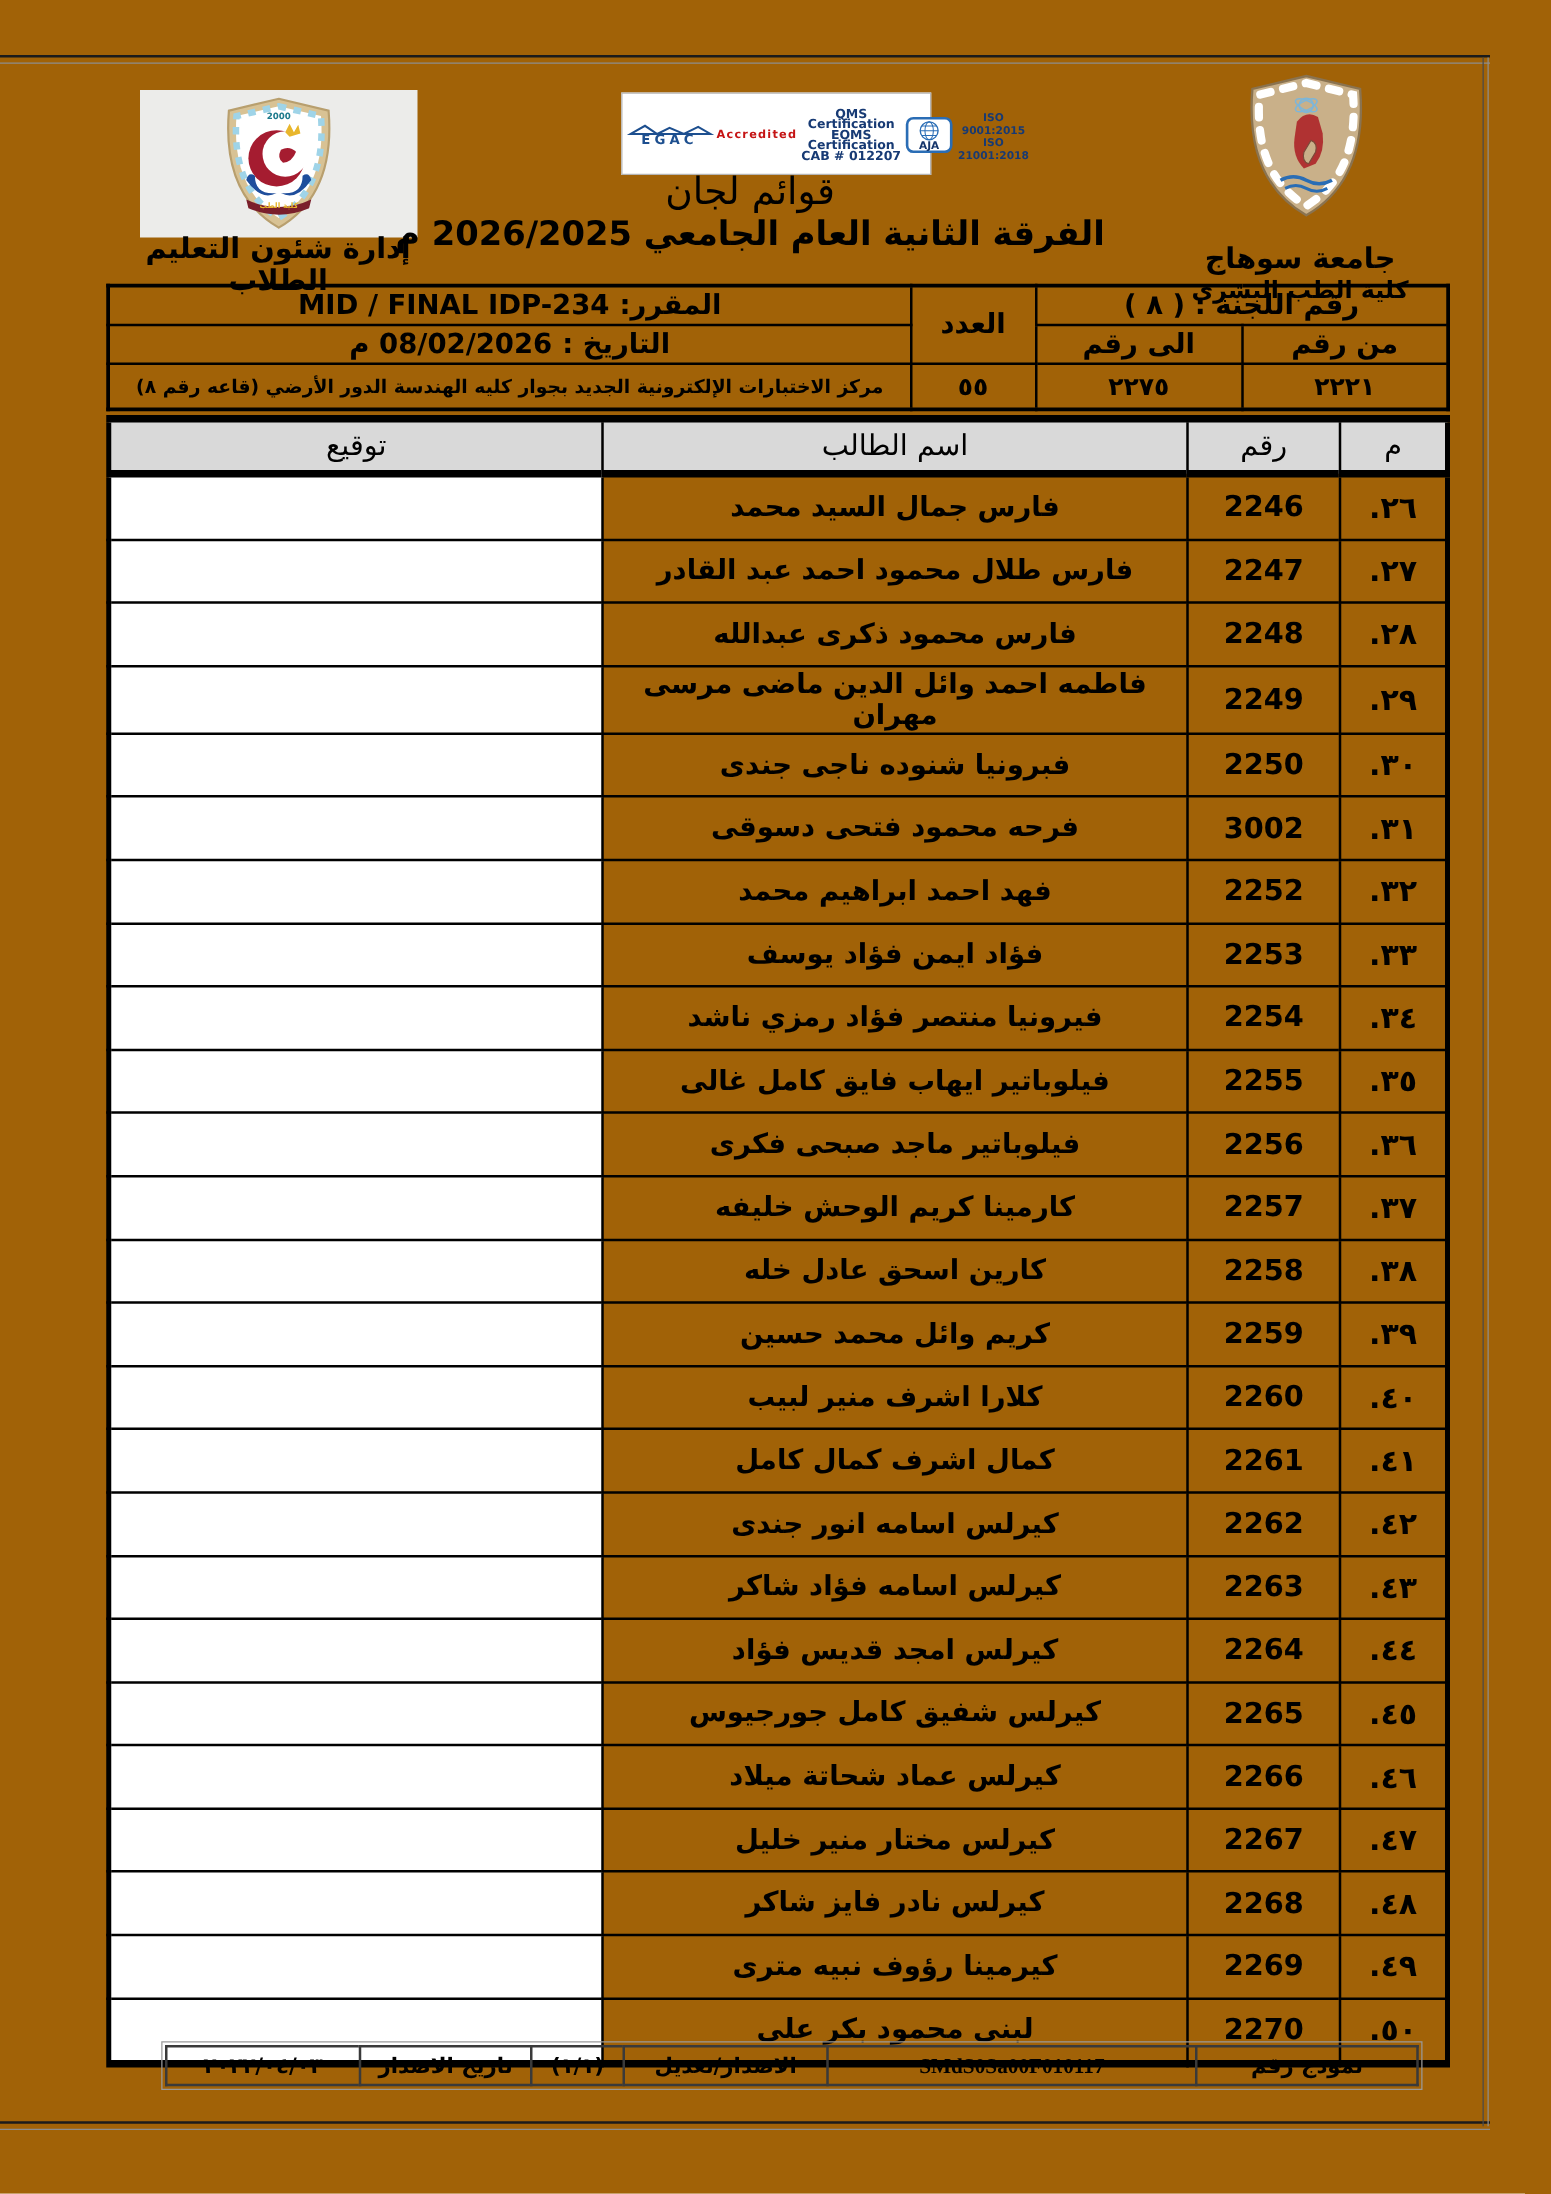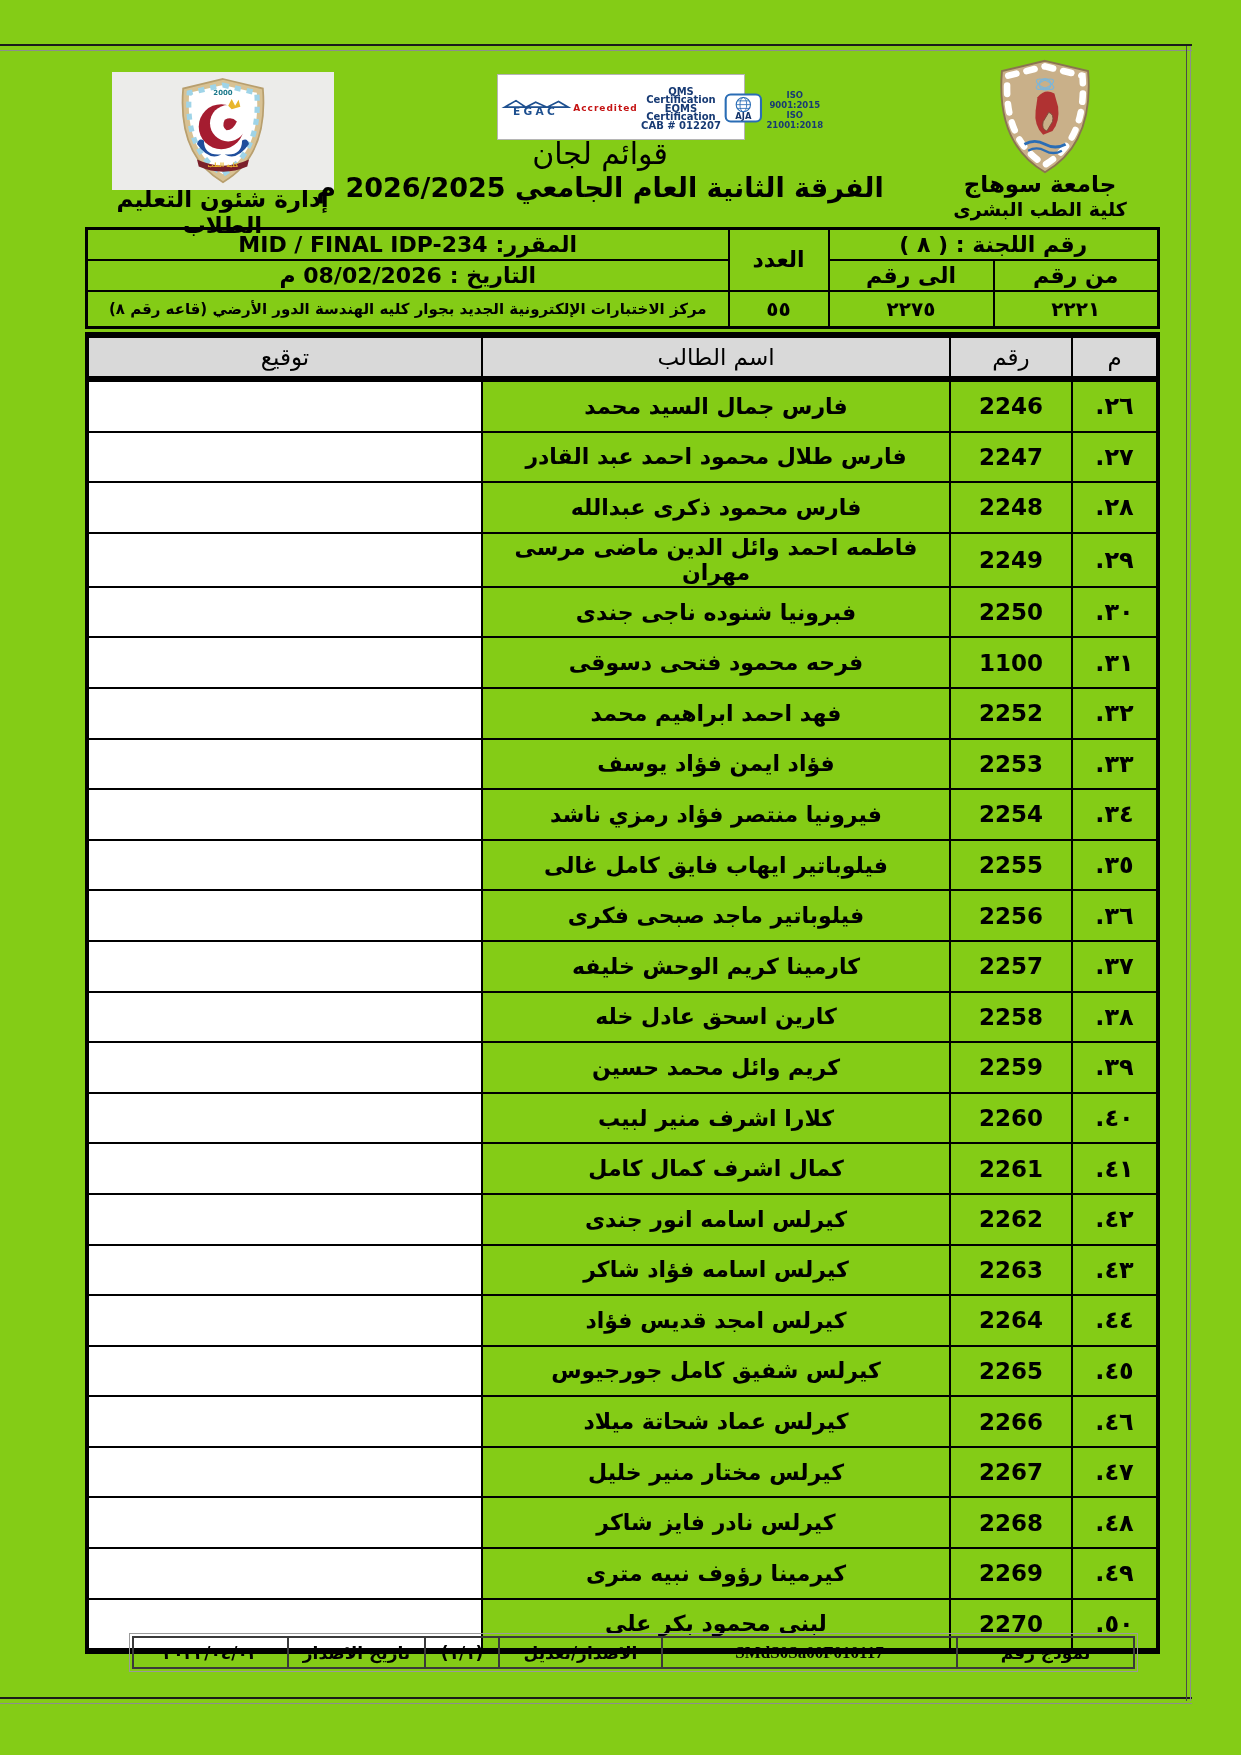--- a/index.html
+++ b/index.html
@@ -1,16 +1,16 @@
 <!DOCTYPE html>
 <html lang="ar"><head>
 <meta charset="utf-8">
 <style>
   html,body{margin:0;padding:0;background:#fff;}
-  .page{position:relative;width:1241px;height:1755px;background:#84cc16;
+  .page{position:relative;width:1241px;height:1755px;background:#a16207;
         font-family:"DejaVu Sans",sans-serif;color:#000;overflow:hidden;}
 
   
   .rule-h{position:absolute;left:0;width:1192px;height:4px;
           border-top:2px solid #1b1b1b;border-bottom:1px solid #8d8d8d;}
   .rule-v{position:absolute;left:1186px;top:46px;height:1655px;width:3px;
           border-left:1px solid #4a4a4a;border-right:1px solid #8d8d8d;}
 
   
   .logo-box{position:absolute;left:112px;top:72px;width:222px;height:118px;background:#ececea;
@@ -23,21 +23,21 @@
   .egac-acc{color:#c51414;font-weight:bold;font-size:9px;line-height:9px;letter-spacing:1px;}
   .cert-lines{margin-top:2px;text-align:center;color:#173a74;font-weight:bold;
               font-size:10px;line-height:8.5px;}
   .iso-lines{margin-top:3px;text-align:center;color:#173a74;font-weight:bold;
              font-size:8.5px;line-height:10px;}
   .title1{position:absolute;left:330px;top:136px;width:540px;text-align:center;
           font-size:30px;font-weight:normal;direction:rtl;}
   .title2{position:absolute;left:300px;top:172px;width:600px;text-align:center;
           font-size:27px;font-weight:bold;direction:rtl;}
   .uni-logo{position:absolute;left:985px;top:58px;width:120px;height:118px;}
-  .caption-right{position:absolute;left:920px;top:171px;width:240px;text-align:center;direction:rtl;}
+  .caption-right{position:absolute;left:920px;top:194px;width:240px;text-align:center;direction:rtl;}
   .caption-right .l1{font-size:23px;font-weight:bold;line-height:26px;}
   .caption-right .l2{font-size:19px;font-weight:bold;line-height:24px;}
 
   
   table{border-collapse:collapse;table-layout:fixed;}
   .info-table{position:absolute;left:85px;top:227px;width:1075px;border:3px solid #000;
               direction:rtl;}
   .info-table td{border:2px solid #000;text-align:center;font-weight:bold;vertical-align:middle;}
   .info-table .lbl{font-size:22px;}
   .info-table .val{font-size:20px;}
@@ -223,21 +223,21 @@
 
     <tr>
       <td class="c-serial">٣٠.</td>
       <td class="c-number">2250</td>
       <td class="c-name">فبرونيا شنوده ناجى جندى</td>
       <td class="c-sign"></td>
     </tr>
 
     <tr>
       <td class="c-serial">٣١.</td>
-      <td class="c-number">1100</td>
+      <td class="c-number">3002</td>
       <td class="c-name">فرحه محمود فتحى دسوقى</td>
       <td class="c-sign"></td>
     </tr>
 
     <tr>
       <td class="c-serial">٣٢.</td>
       <td class="c-number">2252</td>
       <td class="c-name">فهد احمد ابراهيم محمد</td>
       <td class="c-sign"></td>
     </tr>

